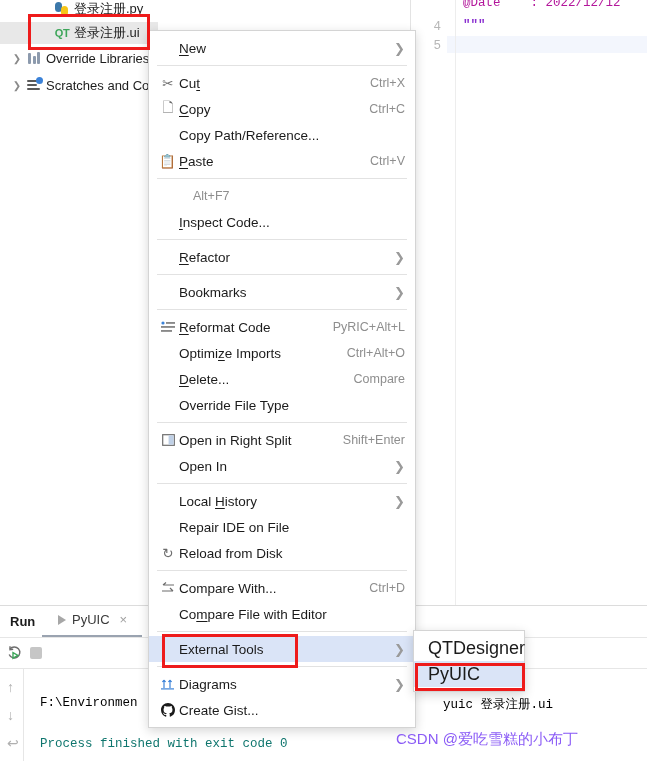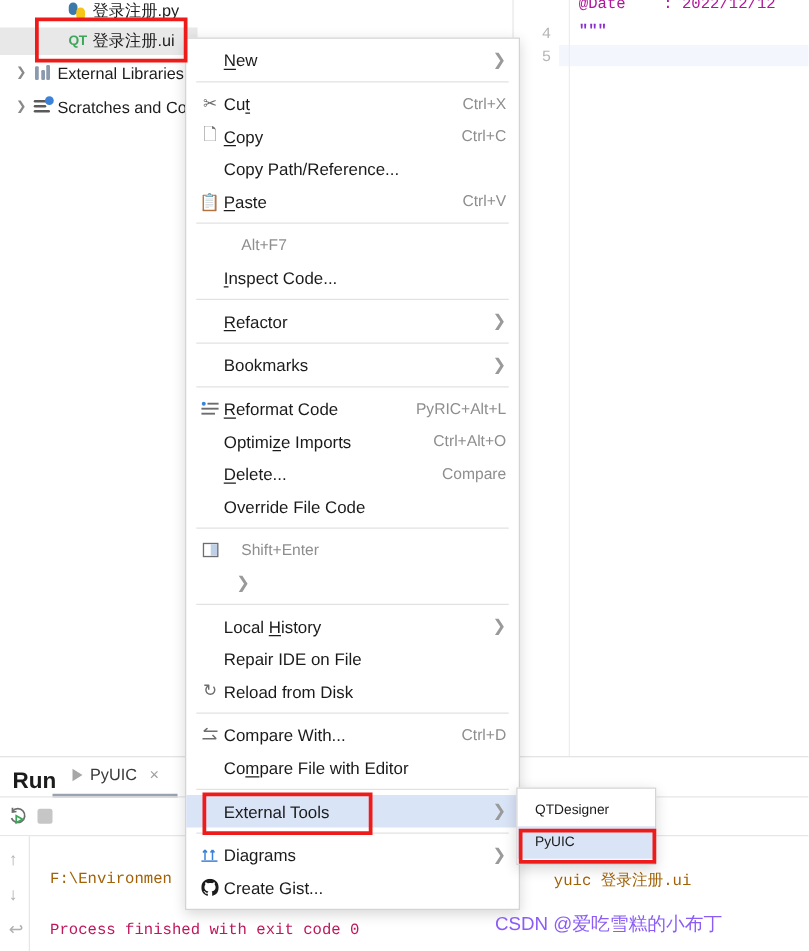--- a/index.html
+++ b/index.html
@@ -89,47 +89,47 @@
   .u { text-decoration: underline; text-underline-offset: 2px; }
   .sep { height:1px; background:#e2e2e2; margin:4px 8px; }
 
   
   .submenu {
     position:absolute; left:413px; top:630px; width:112px;
     background:#ffffff; border:1px solid #d4d4d4;
     box-shadow: 0 3px 10px rgba(0,0,0,0.16);
     padding: 4px 0; z-index: 50;
   }
-  .smi { height:26px; display:flex; align-items:center; padding-left:14px; font-size:11px; color:#1b1b1b; }
+  .smi { height:26px; display:flex; align-items:center; padding-left:14px; font-size:18px; color:#1b1b1b; }
   .smi.hi { background:#dae4f7; }
 
   
   .runwin {
     position:absolute; left:0; top:605px; width:647px; height:156px;
     background:#ffffff; border-top:1px solid #dcdcdc;
   }
   .run-tabbar { position:absolute; left:0; top:0; width:100%; height:32px; background:#ffffff; }
-  .run-title { position:absolute; left:10px; top:8px; font-size:18px; font-weight:700; color:#1b1b1b; }
+  .run-title { position:absolute; left:10px; top:8px; font-size:13px; font-weight:700; color:#1b1b1b; }
   .run-tab { position:absolute; left:58px; top:6px; display:flex; align-items:center; gap:6px; }
   .run-tab .tri { width:0;height:0;border-left:8px solid #a7a7a7;border-top:5px solid transparent;border-bottom:5px solid transparent;}
   .run-tab .tname { font-size:13px; color:#3a3a3a; }
   .run-tab .tx { color:#a0a0a0; font-size:13px; margin-left:4px; }
   .tab-underline { position:absolute; left:42px; top:29px; width:100px; height:2.5px; background:#9aa3b0; }
   .run-sep { position:absolute; left:0; top:31px; width:647px; height:1px; background:#e6e6e6; }
   .rerun-ic { position:absolute; left:6px; top:38px; width:18px; height:18px; }
   .stop-ic { position:absolute; left:30px; top:41px; width:12px; height:12px; background:#c6c6c6; border-radius:2px; }
   .gut-sep { position:absolute; left:0; top:62px; width:647px; height:1px; background:#e6e6e6; }
   .left-rail { position:absolute; left:0; top:63px; width:24px; height:93px; border-right:1px solid #e6e6e6; background:#fff;}
   .rail-ic { position:absolute; left:7px; color:#b0b0b0; font-size:14px; }
 
   .console { position:absolute; left:30px; top:66px; right:0; bottom:0;
     font-family:"Liberation Mono","DejaVu Sans Mono",monospace; font-size:12.5px; }
   .cline { position:absolute; white-space:pre; }
-  .c-blue { color:#a16207; }
-  .c-purple { color:#be185d; }
+  .c-blue { color:#000000; }
+  .c-purple { color:#0f766e; }
 
   
   .redbox { position:absolute; border:3px solid #ee1b1b; z-index:80; pointer-events:none; }
 
   
   .wm {
     position:absolute; left:396px; top:730px; font-size:15px; color:#8b5cf6;
     font-family:"Liberation Sans","DejaVu Sans",sans-serif; z-index:70; white-space:nowrap;
   }
 </style>
@@ -165,21 +165,21 @@
 
     <div class="tree-row" style="top:47px;">
       <span class="twisty">❯</span>
       <span class="ticon">
         <span class="lib-ic">
             <i style="height:11px"></i>
             <i style="height:8px"></i>
             <i style="height:12px"></i>
           </span>
       </span>
-      <span class="tlabel">External Libraries</span>
+      <span class="tlabel">Override Libraries</span>
     </div>
 
     <div class="tree-row" style="top:74px;">
       <span class="twisty">❯</span>
       <span class="ticon">
         <span class="scr-ic">
           <i style="top:1px;width:13px"></i>
             <i style="top:5px;width:10px"></i>
             <i style="top:9px;width:13px"></i>
           <span class="d"></span>
@@ -278,36 +278,38 @@
     </div>
 
     <div class="mi">
       <span class="mic"></span>
       <span class="mlabel"><span class="u">D</span>elete...</span>
       <span class="macc">Compare</span>
     </div>
 
     <div class="mi">
       <span class="mic"></span>
-      <span class="mlabel">Override File Code</span>
+      <span class="mlabel">Override File Type</span>
     </div>
     <div class="sep"></div>
 
     <div class="mi">
       <span class="mic">
         <svg width="13" height="12" viewBox="0 0 13 12" aria-hidden="true">
           <rect x="0.7" y="0.7" width="11.6" height="10.6" fill="none" stroke="#6d6d6d" stroke-width="1.2"></rect>
           <rect x="6.6" y="1.4" width="5" height="9.2" fill="#bfd0e6"></rect>
         </svg>
       </span>
+      <span class="mlabel">Open in Right Split</span>
       <span class="macc">Shift+Enter</span>
     </div>
 
     <div class="mi">
       <span class="mic"></span>
+      <span class="mlabel">Open In</span>
       <span class="marrow">❯</span>
     </div>
     <div class="sep"></div>
 
     <div class="mi">
       <span class="mic"></span>
       <span class="mlabel">Local <span class="u">H</span>istory</span>
       <span class="marrow">❯</span>
     </div>
 

